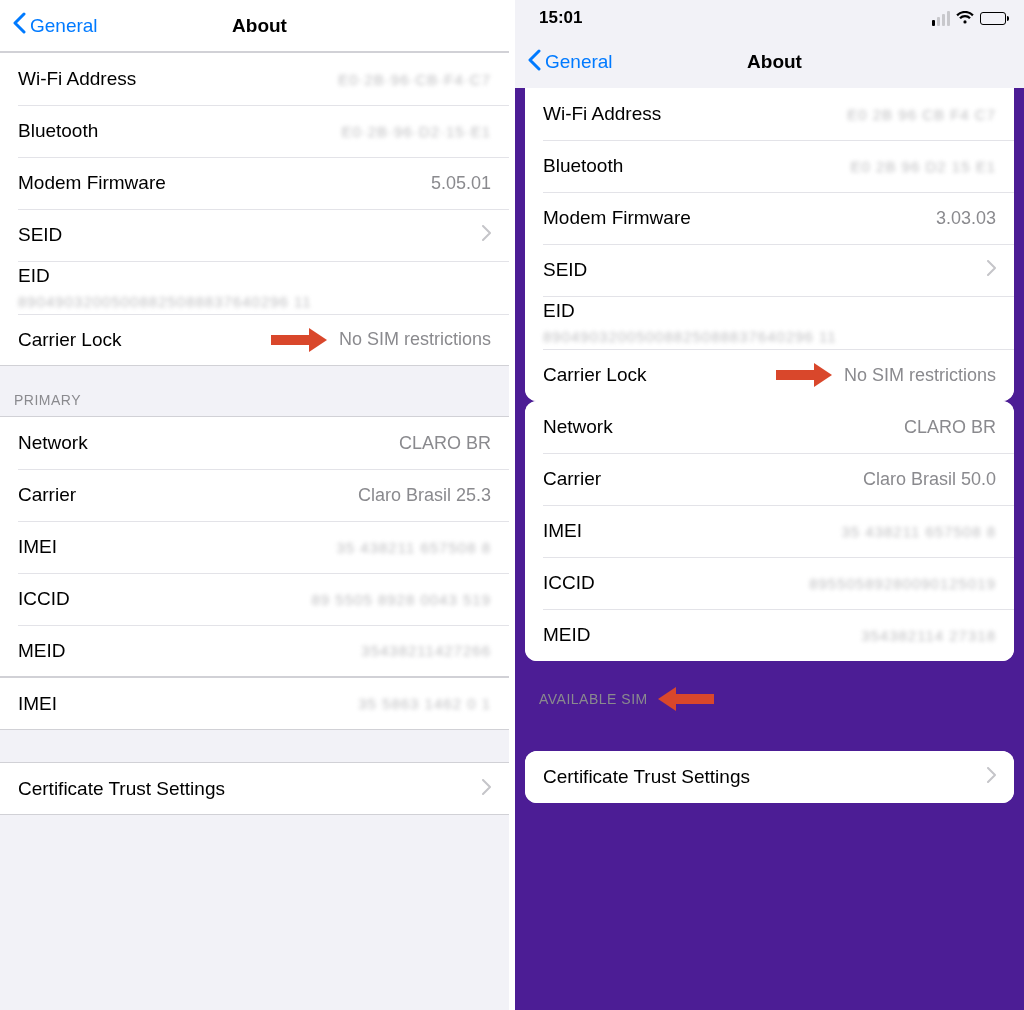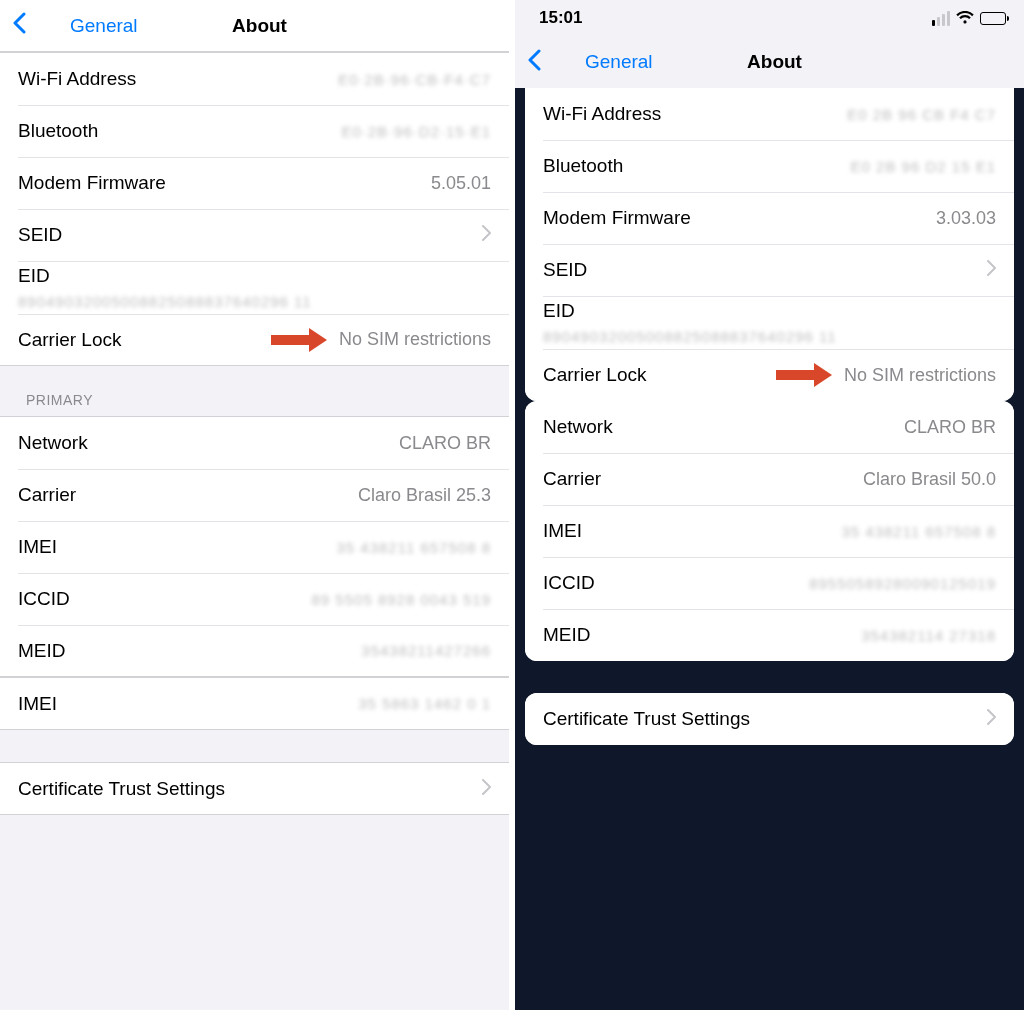--- a/index.html
+++ b/index.html
@@ -12,21 +12,21 @@
     gap: 6px;
   }
   .phone {
     flex: 1;
     display: flex;
     flex-direction: column;
     overflow: hidden;
     position: relative;
   }
   .phone.left  { background: #f2f2f7; }
-  .phone.right { background: #0f172a; }
+  .phone.right { background: #4c1d95; }
   
   .status-bar {
     height: 36px;
     display: flex;
     align-items: center;
     justify-content: space-between;
     padding: 0 18px 0 24px;
     background: #fff;
     font-size: 17px;
     font-weight: 600;
@@ -53,21 +53,21 @@
   .battery-fill{ background:#000; height:100%; width:80%; border-radius:1px;}
   
   .nav-bar {
     height: 52px;
     display:flex; align-items:center;
     background:#fff;
     border-bottom:1px solid #d1d1d6;
     position:relative;
     padding:0 12px;
   }
-  .back-btn { display:flex; align-items:center; color:#007aff; font-size:19px;gap:40px; }
+  .back-btn { display:flex; align-items:center; color:#007aff; font-size:19px; }
   .back-btn .chev { margin-right:4px; }
   .nav-title {
     position:absolute; left:10px; right:0; text-align:center;
     font-size:19px; font-weight:600; color:#000; pointer-events:none;
   }
   
   .content { flex:1; overflow:hidden; }
   .phone.right .content { padding: 0 10px; }
   .group {
     background:#fff;
@@ -93,21 +93,21 @@
   }
   .phone.right .row + .row::before{ left:18px; right:0; }
   .row .label { font-size:19px; color:#000; white-space:nowrap; }
   .row .value { font-size:18px; color:#8a8a8e; text-align:right; }
   .row .value.blur { filter: blur(2px); opacity:.55; letter-spacing:1px; font-size:15px;}
   .row .chev-r { color:#c5c5c9; }
   .row.stack { flex-direction:column; align-items:flex-start; gap:6px; }
   .row.stack .value { text-align:left; }
   .section-header{
     font-size:14px; color:#8a8a8e; letter-spacing:.5px;
-    padding: 26px 18px 8px 26px;
+    padding: 26px 18px 8px 14px;
     text-transform:uppercase;
     display:flex; align-items:center; gap:10px;
   }
   .spacer { height: 32px; }
   
   .arrow-right {
     display:inline-flex; align-items:center;
     position:relative;
   }
   .arrow-right .shaft{
@@ -323,20 +323,27 @@
       <div class="row">
         <span class="label">ICCID</span>
         <span class="value blur">89550589280090125019</span>
       </div>
       <div class="row">
         <span class="label">MEID</span>
         <span class="value blur">354382114 27318</span>
       </div>
     </div>
 
+    <div class="section-header">
+      <span>AVAILABLE SIM</span>
+      <span class="arrow-left">
+          <span class="head"></span>
+          <span class="shaft"></span>
+        </span>
+    </div>
 
     <div class="spacer"></div>
     <div class="group">
       <div class="row">
         <span class="label">Certificate Trust Settings</span>
         <span class="chev-r">
           <svg width="9" height="16" viewBox="0 0 9 16">
               <path d="M1 1l7 7-7 7" stroke="#c5c5c9" stroke-width="2" fill="none" stroke-linecap="round" stroke-linejoin="round"></path>
             </svg>
         </span>

